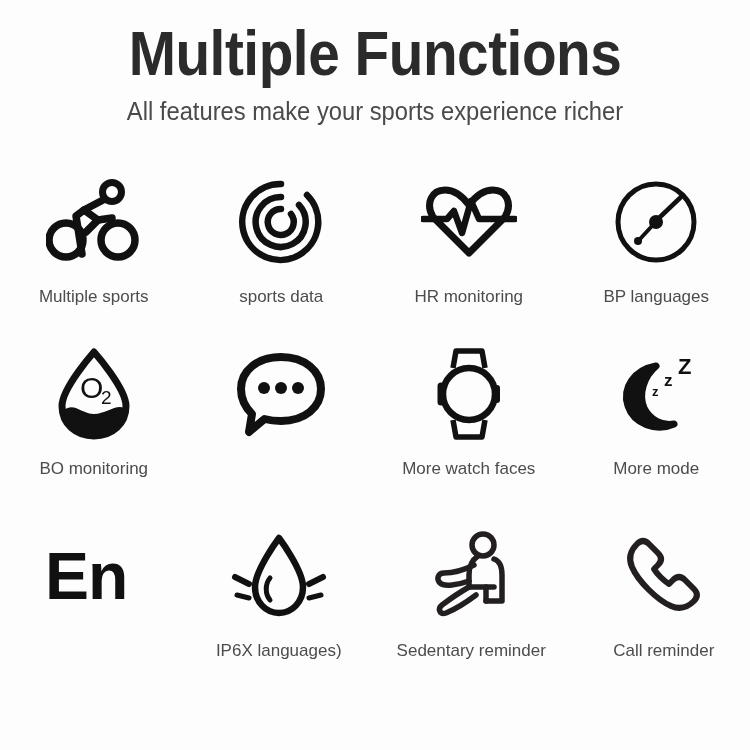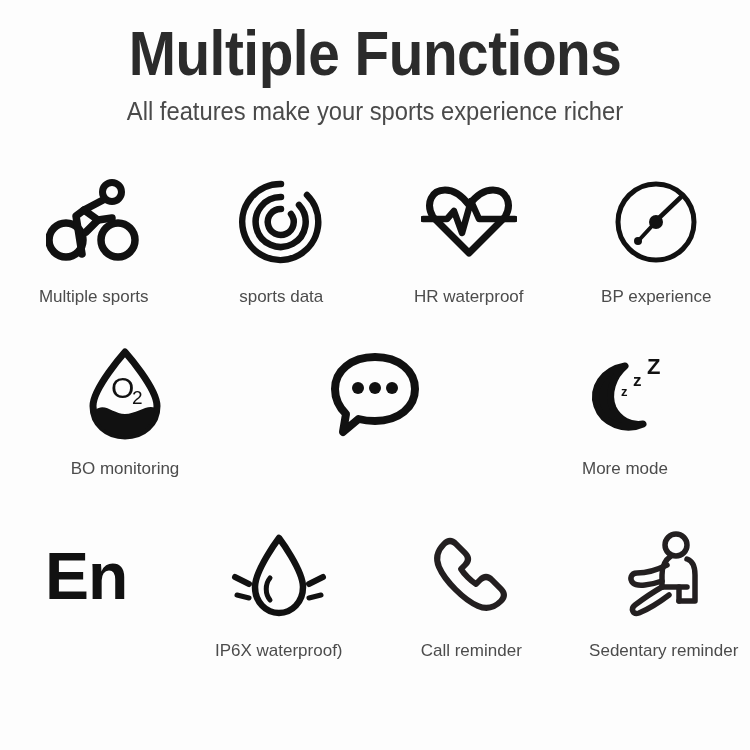--- a/index.html
+++ b/index.html
@@ -140,34 +140,34 @@
         <div class="label">sports data</div>
       </div>
 
       <div class="cell">
         <div class="icon-box">
           <svg width="96" height="82" viewBox="0 0 96 82" fill="none" stroke="#111111" stroke-width="7" stroke-linecap="round" stroke-linejoin="round">
             <path d="M12 36 C4 22 11 9 24 9 C34 9 42 16 48 24 C54 16 62 9 72 9 C85 9 92 22 84 36 L48 72 Z"></path>
             <path d="M2 38 L26 38 L33 30 L41 52 L50 20 L58 38 L94 38" stroke-width="6.5" fill="none"></path>
           </svg>
         </div>
-        <div class="label">HR waterproof</div>
+        <div class="label">HR monitoring</div>
       </div>
 
       <div class="cell">
         <div class="icon-box">
           <svg width="90" height="90" viewBox="0 0 90 90" fill="none" stroke="#111111" stroke-width="5">
             <circle cx="45" cy="45" r="38"></circle>
             <circle cx="45" cy="45" r="7" fill="#111111" stroke="none"></circle>
             <path d="M48 41 L70 20" stroke-width="4.5" stroke-linecap="round"></path>
             <path d="M41 49 L29 62" stroke-width="4" stroke-linecap="round"></path>
             <circle cx="27" cy="64" r="4" fill="#111111" stroke="none"></circle>
           </svg>
         </div>
-        <div class="label">BP experience</div>
+        <div class="label">BP languages</div>
       </div>
     </div>
 
     <div class="row row-2">
 
       <div class="cell">
         <div class="icon-box">
           <svg width="88" height="96" viewBox="0 0 88 96" fill="none">
             <path d="M44 6 C44 6 76 42 76 60 C76 78 62 90 44 90 C26 90 12 78 12 60 C12 42 44 6 44 6 Z" stroke="#111111" stroke-width="7" stroke-linejoin="round" fill="none"></path>
             <path d="M14 64 C24 56 32 68 44 68 C56 68 66 58 74 62 C72 80 60 90 44 90 C26 90 15 79 14 64 Z" fill="#111111" stroke="none"></path>
@@ -182,20 +182,32 @@
         <div class="icon-box">
           <svg width="92" height="88" viewBox="0 0 92 88" fill="none">
             <path d="M46 7 C70 7 86 21 86 39 C86 57 70 71 46 71 C40 71 34.5 70.3 29.5 69 L14 82 L17 64 C10 57 6 48.5 6 39 C6 21 22 7 46 7 Z" stroke="#111111" stroke-width="8" stroke-linejoin="round" fill="none"></path>
             <circle cx="29" cy="38" r="6" fill="#111111"></circle>
             <circle cx="46" cy="38" r="6" fill="#111111"></circle>
             <circle cx="63" cy="38" r="6" fill="#111111"></circle>
           </svg>
         </div>
       </div>
 
+      <div class="cell">
+        <div class="icon-box">
+          <svg width="76" height="96" viewBox="0 0 76 96" fill="none" stroke="#111111" stroke-width="5.5" stroke-linejoin="round">
+            <path d="M22 22 L25 5 L51 5 L54 22"></path>
+            <path d="M22 74 L25 91 L51 91 L54 74"></path>
+            <circle cx="38" cy="48" r="26" stroke-width="6.5"></circle>
+            <path d="M10 40 L10 56" stroke-width="7" stroke-linecap="round"></path>
+            <path d="M66 42 L66 54" stroke-width="6" stroke-linecap="round"></path>
+          </svg>
+        </div>
+        <div class="label">More watch faces</div>
+      </div>
 
       <div class="cell">
         <div class="icon-box">
           <svg width="96" height="92" viewBox="0 0 96 92" fill="none">
             <path d="M48 18 C26 22 14 40 20 58 C26 76 48 84 66 76 C54 78 42 72 36 60 C30 46 36 28 48 18 Z" fill="#111111" stroke="#111111" stroke-width="7" stroke-linejoin="round"></path>
             <text x="44" y="48" font-family="Liberation Sans, sans-serif" font-weight="bold" font-size="13" fill="#111111">z</text>
             <text x="56" y="38" font-family="Liberation Sans, sans-serif" font-weight="bold" font-size="17" fill="#111111">z</text>
             <text x="70" y="26" font-family="Liberation Sans, sans-serif" font-weight="bold" font-size="22" fill="#111111">Z</text>
           </svg>
         </div>
@@ -215,42 +227,42 @@
         <div class="icon-box">
           <svg width="100" height="92" viewBox="0 0 100 92" fill="none" stroke="#111111" stroke-linecap="round" stroke-linejoin="round">
             <path d="M50 8 C50 8 74 40 74 57 C74 72 63 83 50 83 C37 83 26 72 26 57 C26 40 50 8 50 8 Z" stroke-width="6.5"></path>
             <path d="M41 48 C36 54 36 64 41 70" stroke-width="5"></path>
             <path d="M20 54 L6 47" stroke-width="6"></path>
             <path d="M20 68 L8 65" stroke-width="5"></path>
             <path d="M80 54 L94 47" stroke-width="6"></path>
             <path d="M80 68 L92 65" stroke-width="5"></path>
           </svg>
         </div>
-        <div class="label">IP6X waterproof)</div>
-      </div>
-
-      <div class="cell">
-        <div class="icon-box">
-          <svg width="90" height="90" viewBox="0 0 90 90" fill="none">
-            <path d="M18 13 C11 20 9 27 13 36 C19 50 38 69 52 75 C61 79 68 77 75 70 C79 66 79 62 75 58 L66 49 C62 45 58 45 54 49 L50 53 C45 50 38 43 35 38 L39 34 C43 30 43 26 39 22 L30 13 C26 9 22 9 18 13 Z" stroke="#231f20" stroke-width="6" stroke-linejoin="round" fill="none"></path>
-          </svg>
-        </div>
-        <div class="label">Call reminder</div>
+        <div class="label">IP6X languages)</div>
       </div>
 
       <div class="cell">
         <div class="icon-box">
           <svg width="94" height="94" viewBox="0 0 94 94" fill="none" stroke="#231f20" stroke-width="5.5" stroke-linejoin="round" stroke-linecap="round">
             <circle cx="59" cy="16" r="11"></circle>
             <path d="M54 27 C48 31 45 38 45 46 L45 58"></path>
             <path d="M50 36 C42 40 30 44 20 44 C14 44 12 50 16 54 C20 58 34 56 45 52"></path>
             <path d="M45 58 L70 58"></path>
             <path d="M45 58 C38 62 26 70 18 76 C13 80 16 86 22 84 C32 80 44 72 52 66"></path>
             <path d="M70 30 C76 32 78 38 78 46 L78 58 L78 72 L62 72"></path>
             <path d="M62 72 L62 58"></path>
           </svg>
         </div>
         <div class="label">Sedentary reminder</div>
       </div>
+
+      <div class="cell">
+        <div class="icon-box">
+          <svg width="90" height="90" viewBox="0 0 90 90" fill="none">
+            <path d="M18 13 C11 20 9 27 13 36 C19 50 38 69 52 75 C61 79 68 77 75 70 C79 66 79 62 75 58 L66 49 C62 45 58 45 54 49 L50 53 C45 50 38 43 35 38 L39 34 C43 30 43 26 39 22 L30 13 C26 9 22 9 18 13 Z" stroke="#231f20" stroke-width="6" stroke-linejoin="round" fill="none"></path>
+          </svg>
+        </div>
+        <div class="label">Call reminder</div>
+      </div>
     </div>
 
   </div>
 </div>
 
 </body></html>

